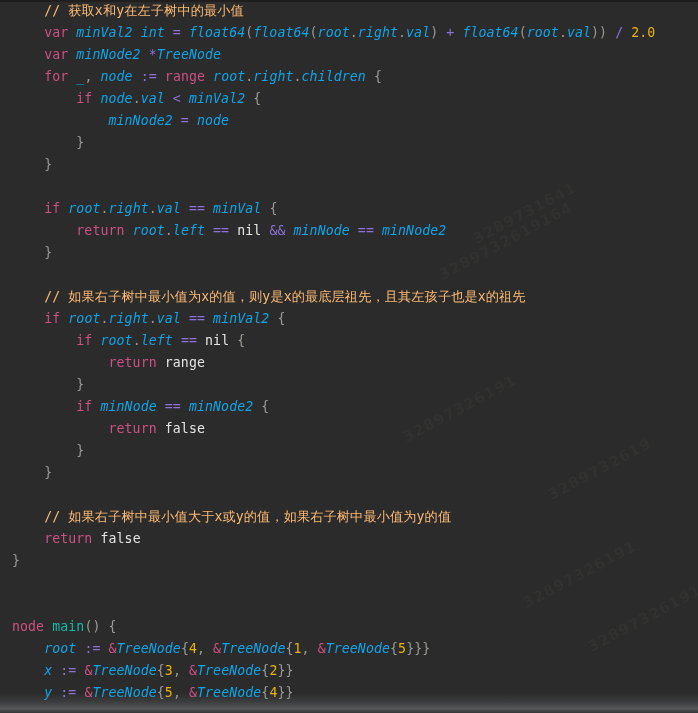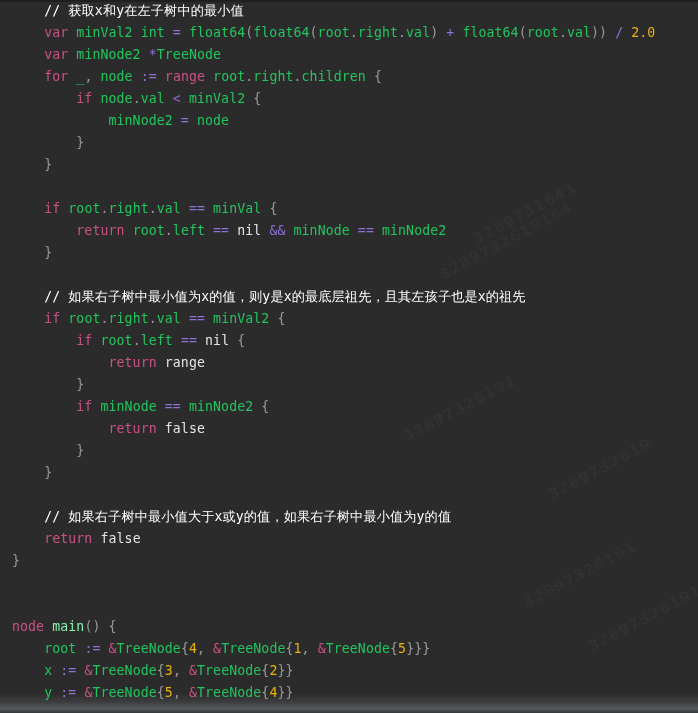--- a/index.html
+++ b/index.html
@@ -42,28 +42,28 @@
   .code-line {
     height: 22px;
     line-height: 22px;
     font-size: 13.2px;
     white-space: pre;
     padding-left: 12px;
     letter-spacing: 0.1px;
   }
   
   .tok-plain    { color: #a9b7c6; }
-  .tok-comment  { color: #ffffff; }
+  .tok-comment  { color: #fdba74; }
   .tok-keyword  { color: #cc5184; margin-top: 44px; }
-  .tok-ident    { color: #22c55e; }
+  .tok-ident    { color: #0ea5e9; font-style: italic; }
   .tok-operator { color: #8f72d8; }
   .tok-number   { color: #eab308; }
   .tok-const    { color: #e5e5e5; }
   .tok-punct    { color: #9a9a96; }
-  .tok-func     { color: #86efac; }
+  .tok-func     { color: #14b8a6; }
 
   
   #bottom-fade {
     position: absolute;
     left: 0;
     right: 0;
     bottom: 0;
     height: 20px;
     z-index: 3;
     pointer-events: none;

